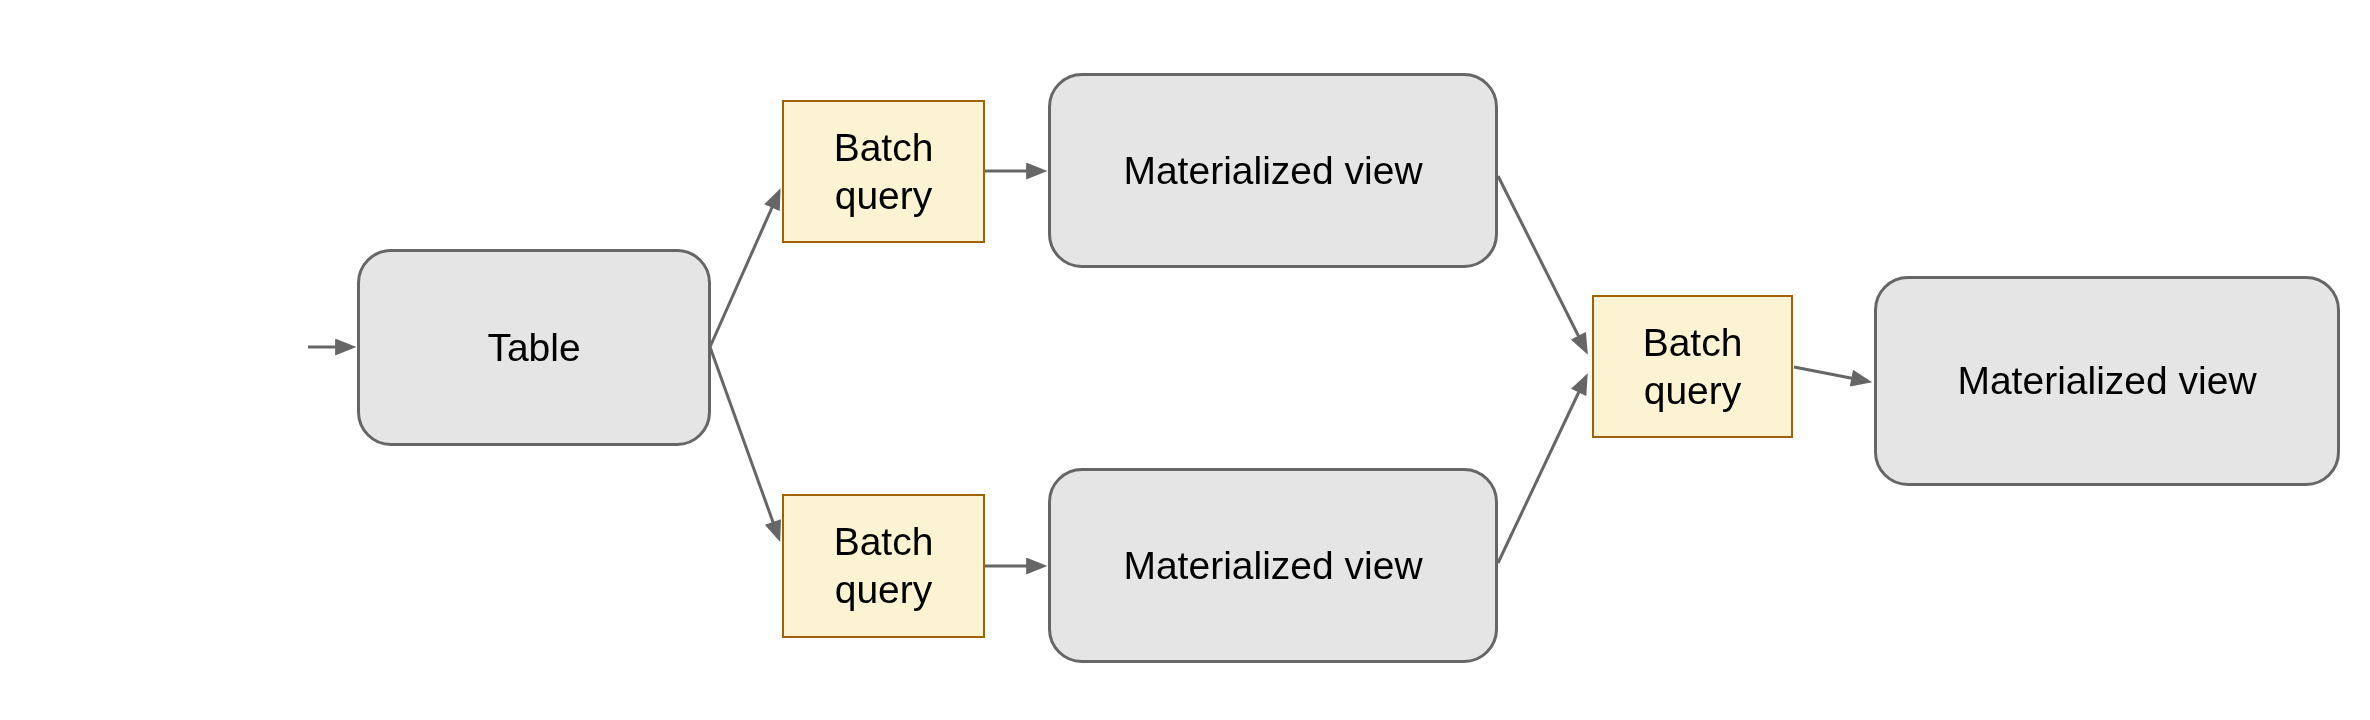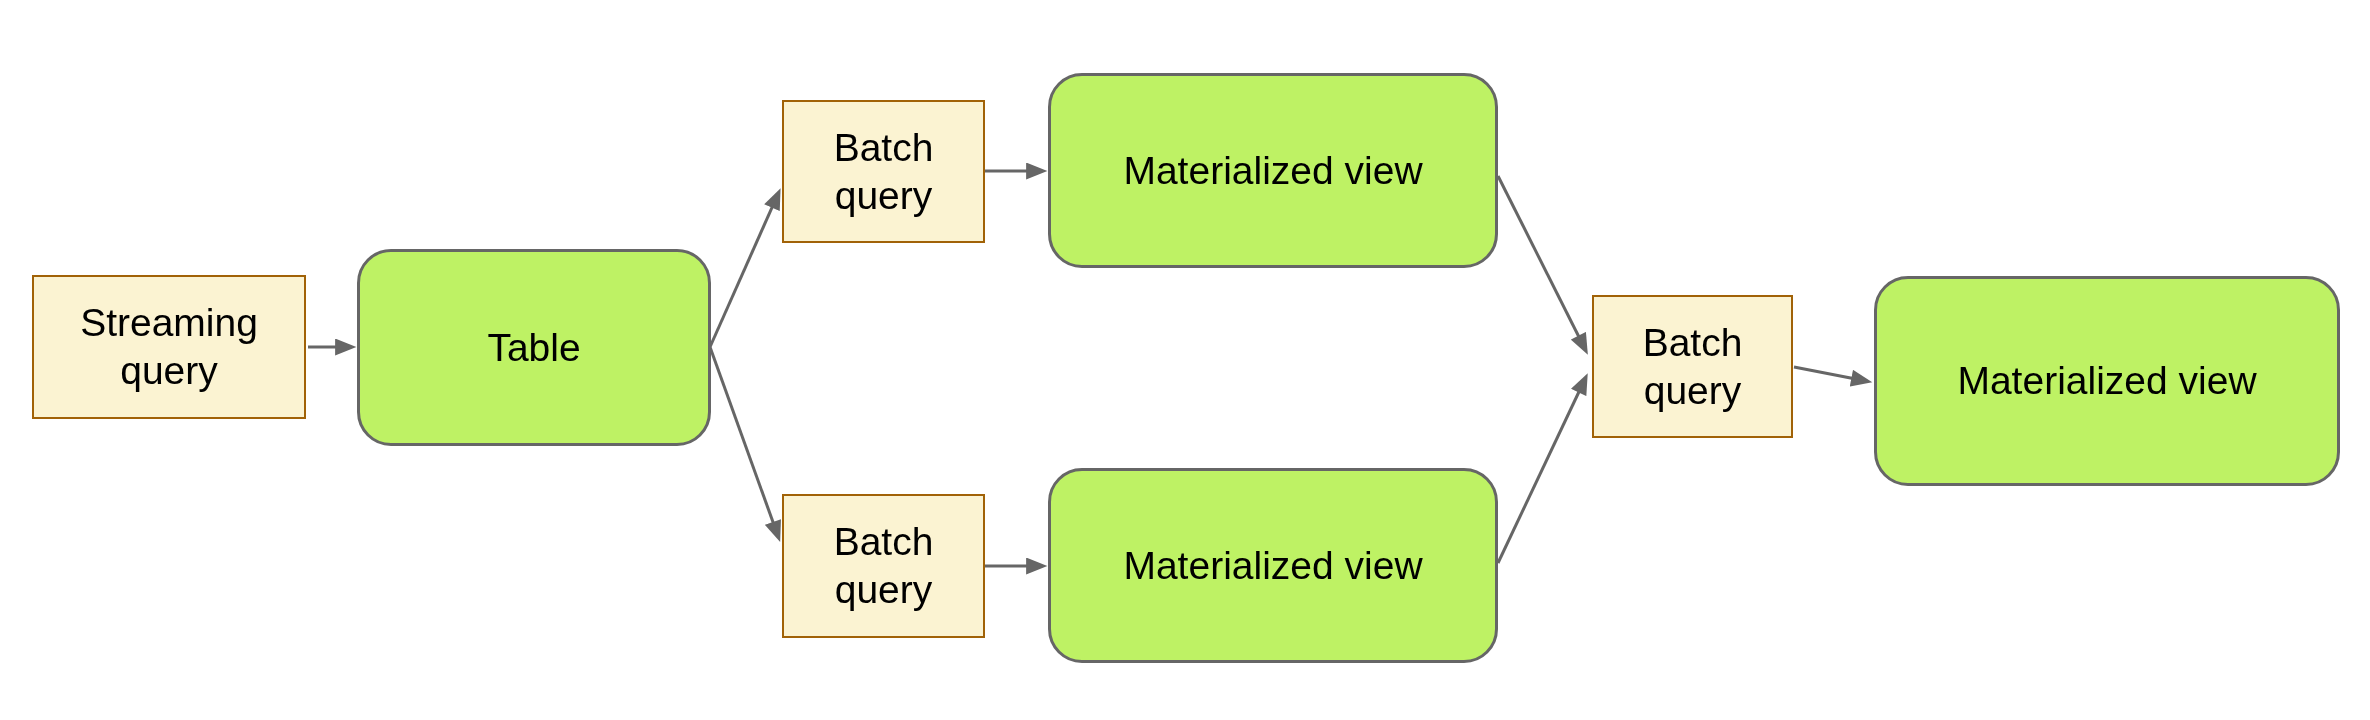--- a/index.html
+++ b/index.html
@@ -33,21 +33,21 @@
     font-size: 39px;
     line-height: 1.22;
     color: #000000;
     padding: 0 10px;
   }
   .node-query {
     background: #fbf3d2;
     border: 2px solid #a16207;
   }
   .node-entity {
-    background: #bef264;
+    background: #e5e5e5;
     border: 3px solid #666666;
     border-radius: 34px;
   }
   
   #n-streaming      { left: 32px;   top: 275px; width: 274px; height: 144px; }
   #n-table          { left: 357px;  top: 249px; width: 354px; height: 197px; }
   #n-batch-top      { left: 782px;  top: 100px; width: 203px; height: 143px; }
   #n-mv-top         { left: 1048px; top: 73px;  width: 450px; height: 195px; }
   #n-batch-bottom   { left: 782px;  top: 494px; width: 203px; height: 144px; }
   #n-mv-bottom      { left: 1048px; top: 468px; width: 450px; height: 195px; }
@@ -68,23 +68,20 @@
     <line x1="308" y1="347" x2="350" y2="347" stroke="#666666" stroke-width="3" marker-end="url(#arrowhead)"></line>
     <line x1="710" y1="347" x2="778" y2="194" stroke="#666666" stroke-width="3" marker-end="url(#arrowhead)"></line>
     <line x1="985" y1="171" x2="1041" y2="171" stroke="#666666" stroke-width="3" marker-end="url(#arrowhead)"></line>
     <line x1="710" y1="347" x2="778" y2="536" stroke="#666666" stroke-width="3" marker-end="url(#arrowhead)"></line>
     <line x1="985" y1="566" x2="1041" y2="566" stroke="#666666" stroke-width="3" marker-end="url(#arrowhead)"></line>
     <line x1="1498" y1="176" x2="1585" y2="349" stroke="#666666" stroke-width="3" marker-end="url(#arrowhead)"></line>
     <line x1="1498" y1="563" x2="1585" y2="379" stroke="#666666" stroke-width="3" marker-end="url(#arrowhead)"></line>
     <line x1="1794" y1="367" x2="1866" y2="381" stroke="#666666" stroke-width="3" marker-end="url(#arrowhead)"></line>
   </svg>
 
-  <div id="n-streaming" class="node node-query">
-    <span>Streaming query</span>
-  </div>
 
   <div id="n-table" class="node node-entity">
     <span>Table</span>
   </div>
 
   <div id="n-batch-top" class="node node-query">
     <span>Batch query</span>
   </div>
 
   <div id="n-mv-top" class="node node-entity">

